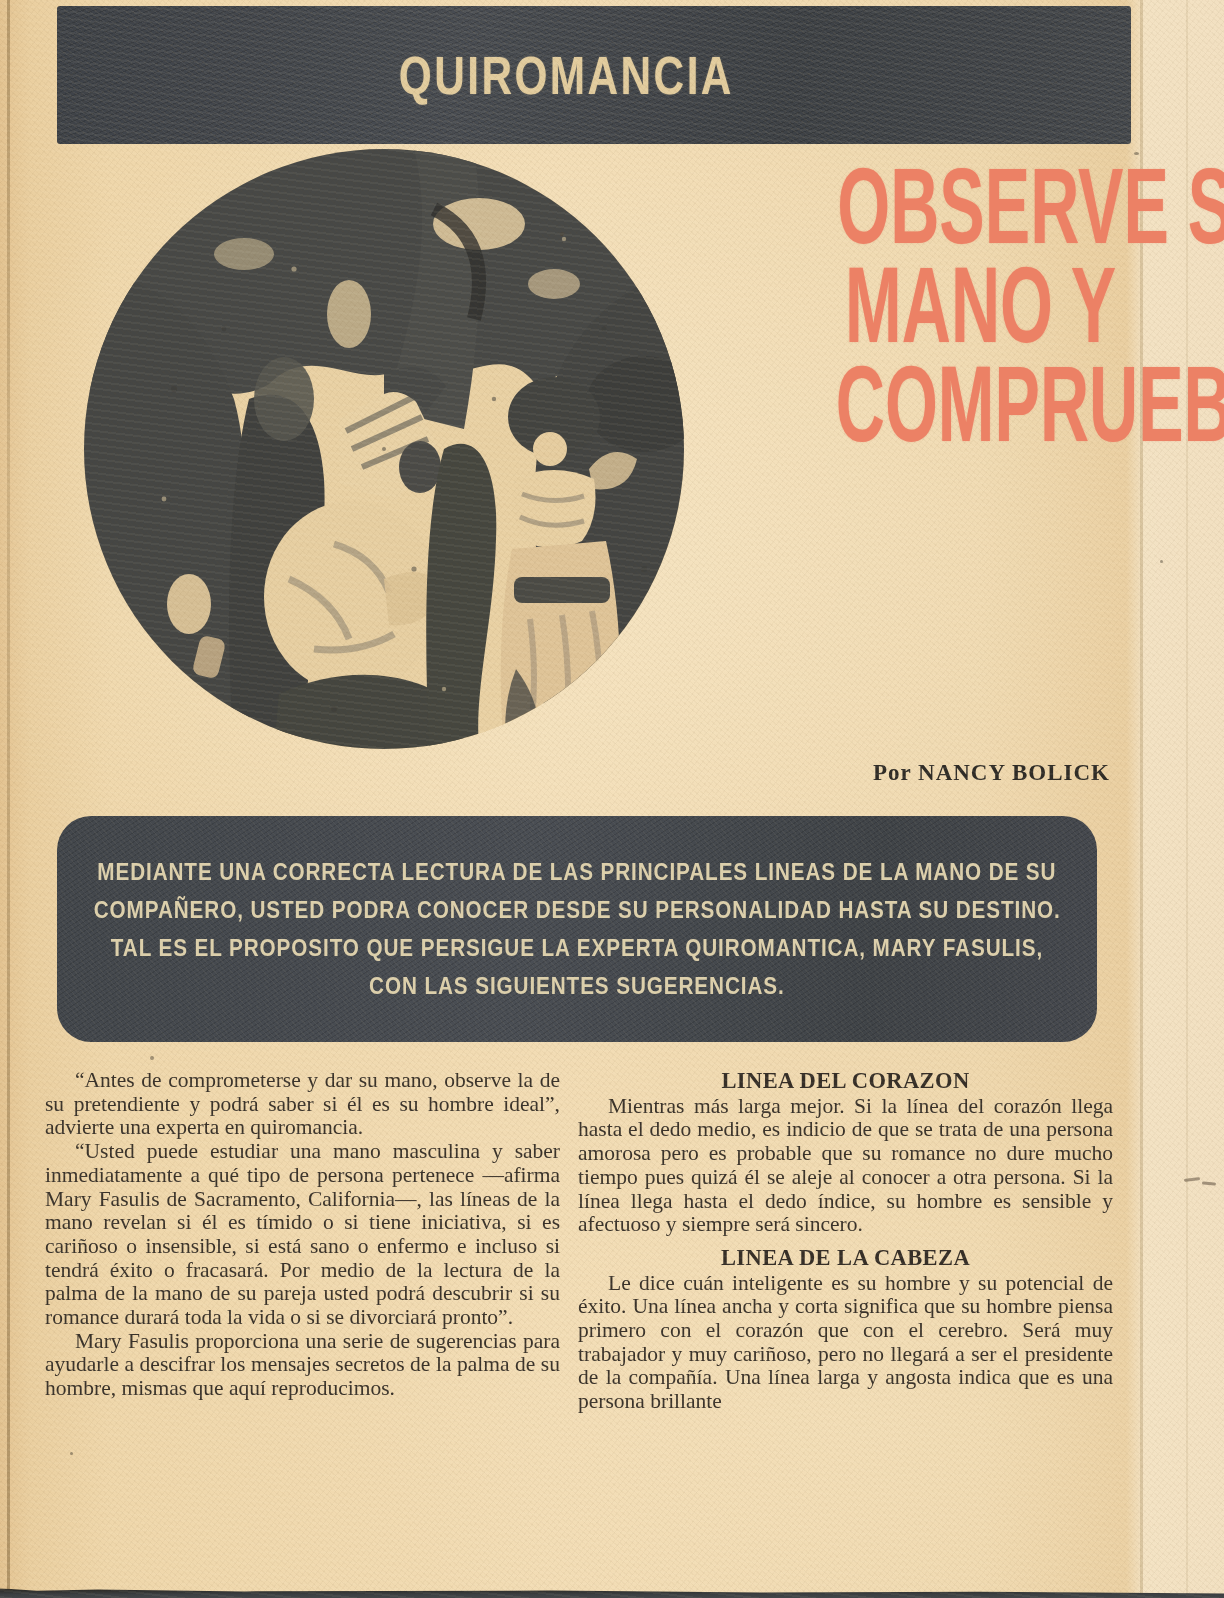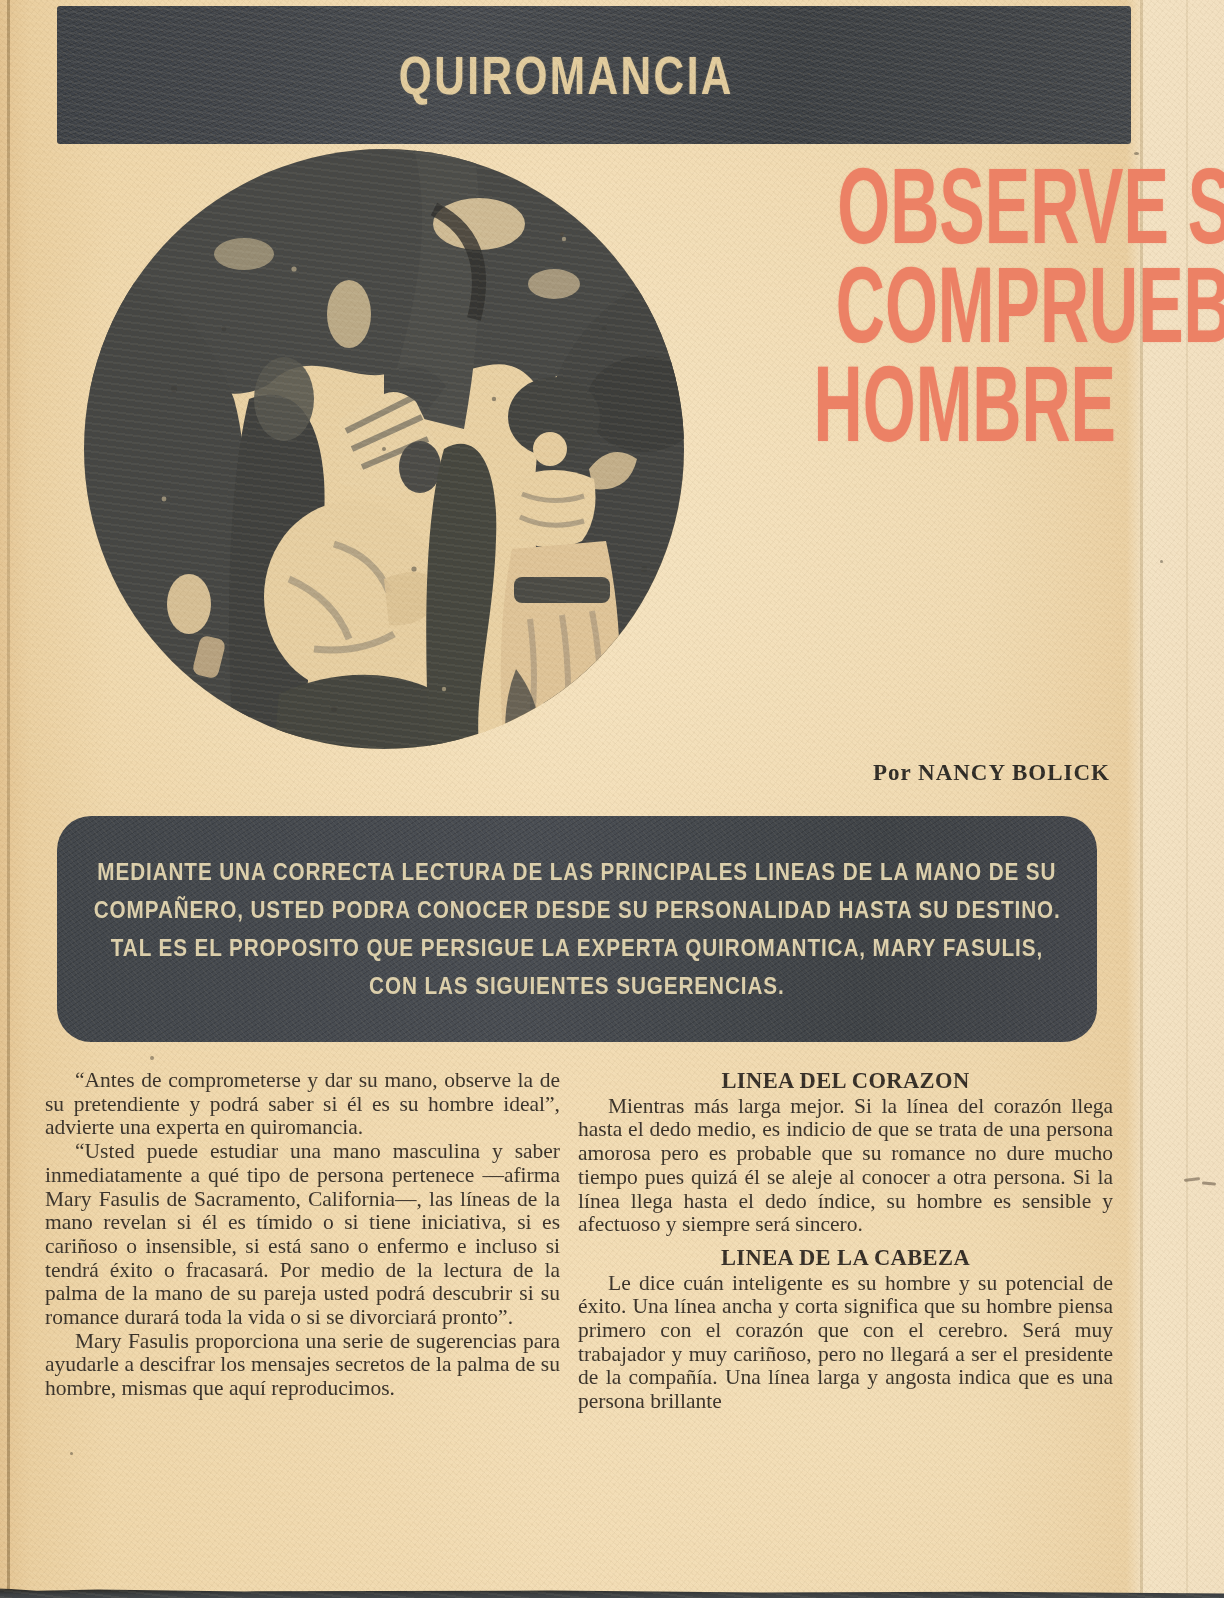--- a/index.html
+++ b/index.html
@@ -181,22 +181,22 @@
         <circle cx="480" cy="90" r="2.2"></circle>
         <circle cx="80" cy="350" r="2.4"></circle>
       <circle cx="540" cy="520" r="2.6"></circle>
         <circle cx="360" cy="540" r="2.2"></circle>
     </g>
   </svg>
 </div>
 
 <div class="headline">
   <b class="hl"><span>OBSERVE SU</span></b>
+  <b class="hl"><span>MANO Y</span></b>
   <b class="hl"><span>COMPRUEBE</span></b>
-  <b class="hl"><span>HOMBRE</span></b>
 </div>
 
 <div class="byline">Por NANCY BOLICK</div>
 
 <div class="intro-box">
   <div class="intro-line">MEDIANTE UNA CORRECTA LECTURA DE LAS PRINCIPALES LINEAS DE LA MANO DE SU</div>
   <div class="intro-line">COMPAÑERO, USTED PODRA CONOCER DESDE SU PERSONALIDAD HASTA SU DESTINO.</div>
   <div class="intro-line">TAL ES EL PROPOSITO QUE PERSIGUE LA EXPERTA QUIROMANTICA, MARY FASULIS,</div>
   <div class="intro-line">CON LAS SIGUIENTES SUGERENCIAS.</div>
 </div>

